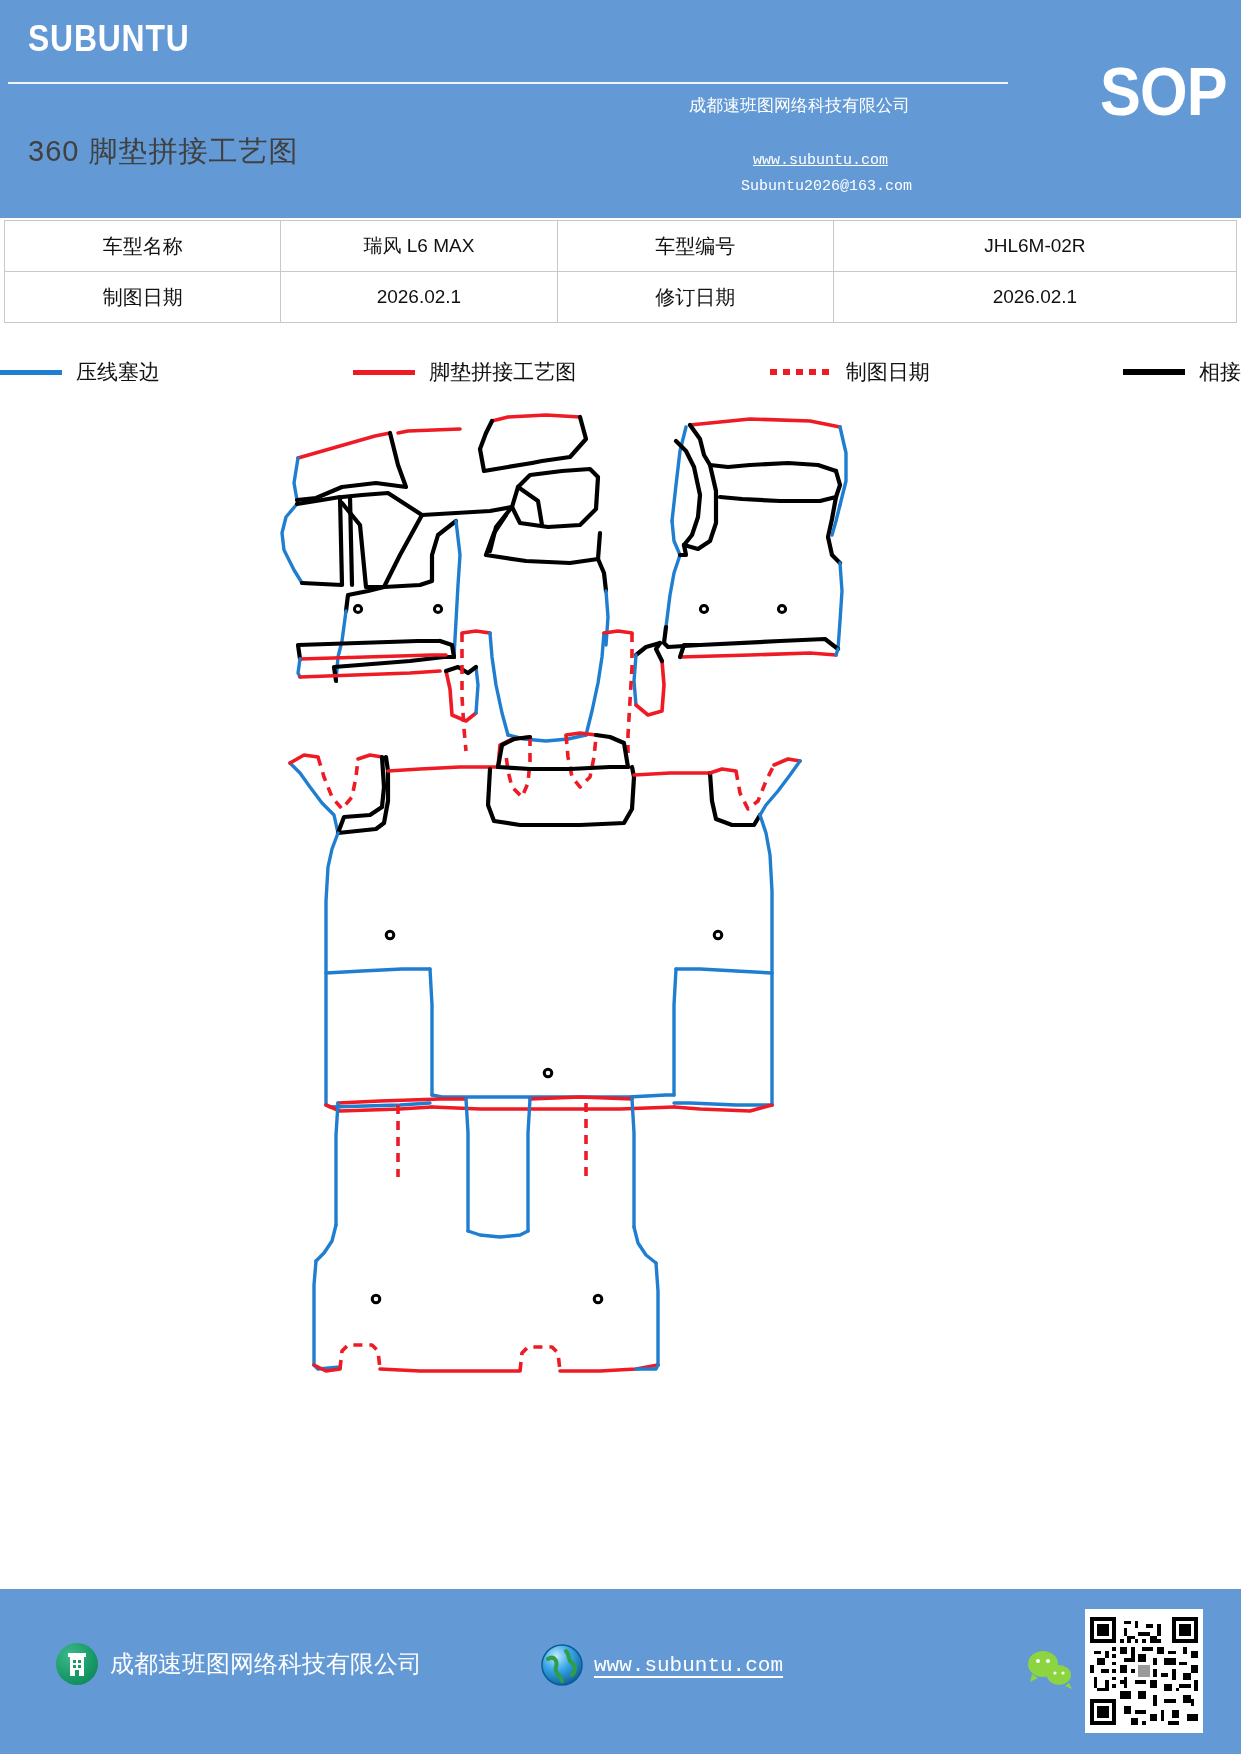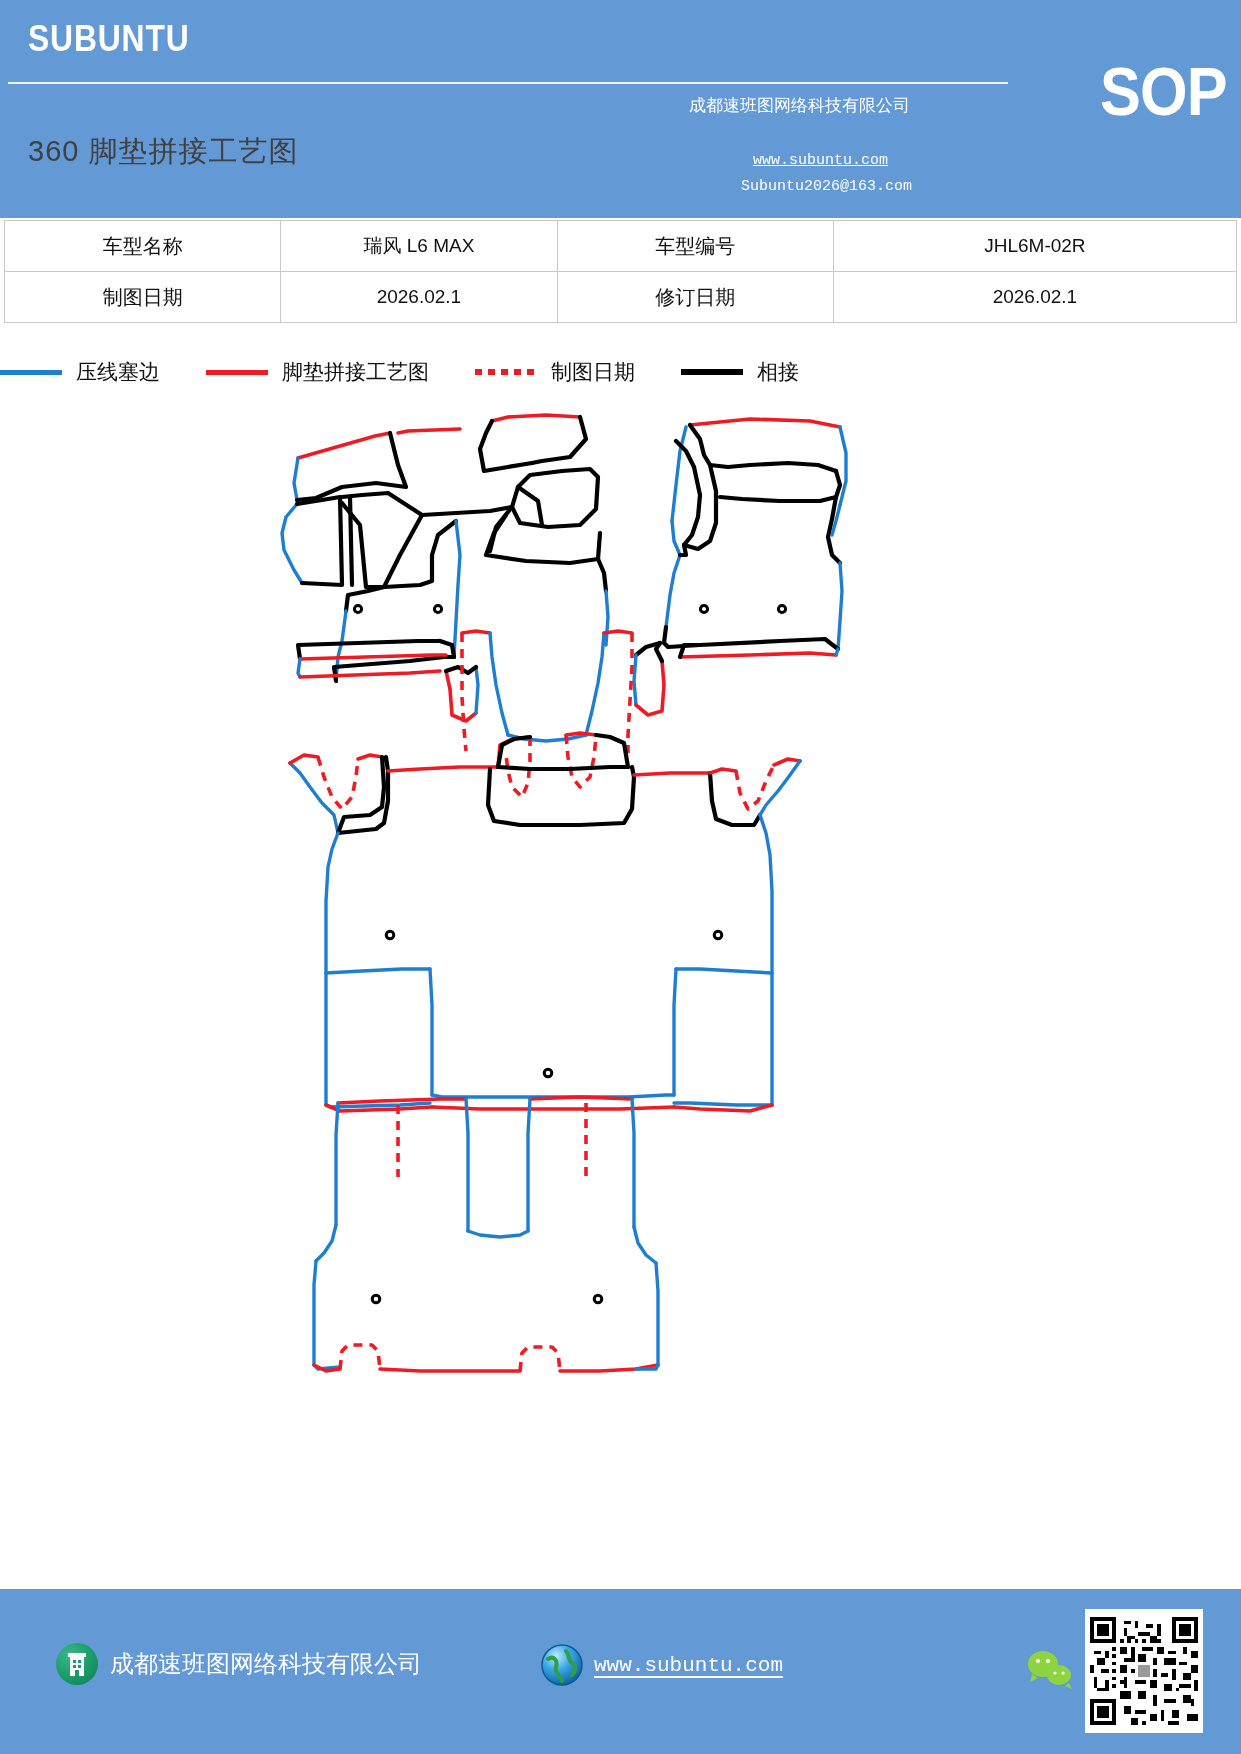--- a/index.html
+++ b/index.html
@@ -119,23 +119,23 @@
   .col-b { width: 22.4%; margin-top: 40px; }
   .col-c { width: 22.4%; }
   .col-d { width: 32.8%; }
 
   
   .legend {
     position: absolute;
     left: 0; top: 358px;
     width: 1241px;
     display: flex;
-    justify-content: flex-start;
+    justify-content: space-between;
     align-items: center;
-    gap: 46px;
+    gap: 58px;
   }
   .legend-item {
     display: flex;
     align-items: center;
     gap: 14px;
   }
   .swatch { width: 62px; height: 5px; display: block; }
   .swatch.solid-blue { background: #1f7ed0; }
   .swatch.solid-red  { background: #ee1b24; }
   .swatch.solid-black{ background: #000000; height: 6px; }

